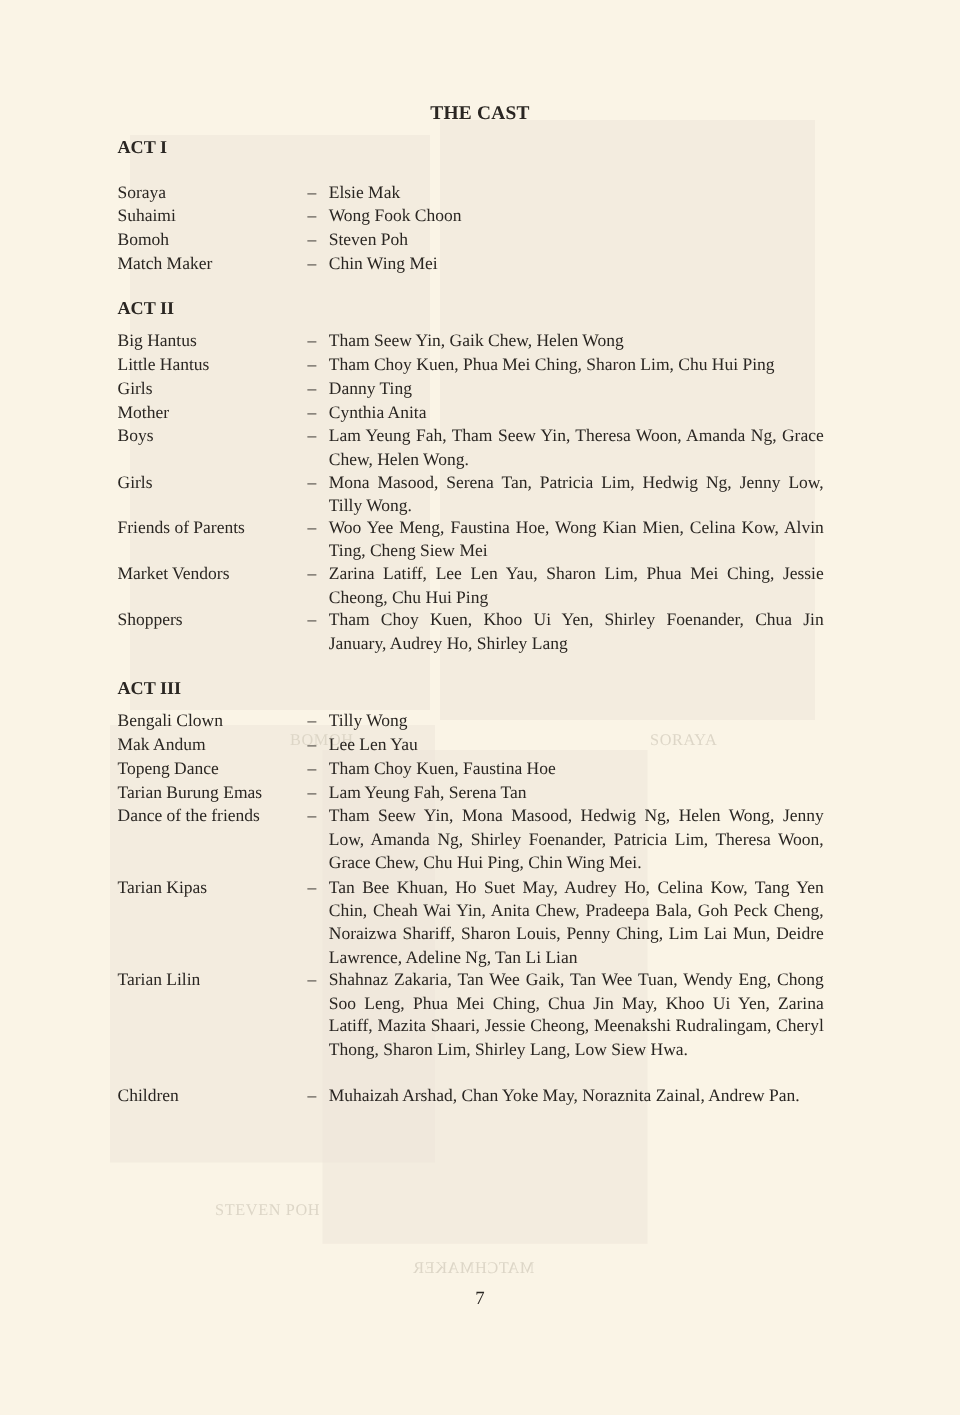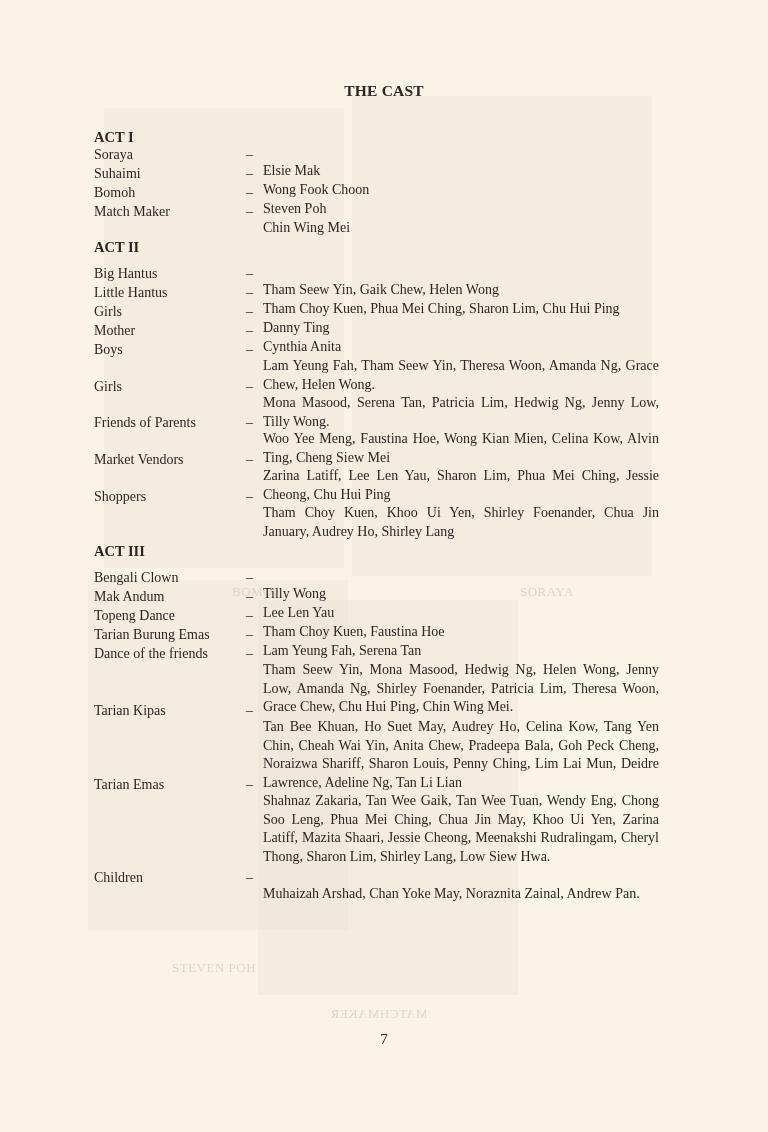--- a/index.html
+++ b/index.html
@@ -14,39 +14,39 @@
   .ghost-label { position: absolute; color: #ddd6c7; font-size: 13px; letter-spacing: 0.5px; }
   .page { position: absolute; left: 0; top: 0; width: 684px; height: 1132px; }
   .title {
     position: absolute; left: 0; width: 768px; top: 82px;
     text-align: center; font-weight: bold; font-size: 15.5px; letter-spacing: 0.2px;
   }
   .act-heading { position: absolute; left: 94px; font-weight: bold; font-size: 14.5px; }
   .row { position: absolute; left: 94px; width: 572px; font-size: 14px; line-height: 18.6px; }
   .role { position: absolute; left: 0; top: 0; width: 150px; white-space: nowrap; }
   .dash { position: absolute; left: 152px; top: 0; }
-  .names { position: absolute; left: 169px; top: 16px; width: 396px; text-align: justify; }
+  .names { position: absolute; left: 169px; top: 0; width: 396px; text-align: justify; }
   .page-number { position: absolute; left: 0; width: 768px; top: 1031px; text-align: center; font-size: 15px; }
 </style>
 </head>
 <body>
 
 <div class="ghost" style="left:104px;top:108px;width:240px;height:460px;"></div>
 <div class="ghost" style="left:352px;top:96px;width:300px;height:480px;"></div>
 <div class="ghost" style="left:88px;top:580px;width:260px;height:350px;"></div>
 <div class="ghost" style="left:258px;top:600px;width:260px;height:395px;"></div>
 <div class="ghost-label" style="left:520px;top:584px;">SORAYA</div>
 <div class="ghost-label" style="left:232px;top:584px;">BOMOH</div>
 <div class="ghost-label" style="left:172px;top:960px;">STEVEN POH</div>
 <div class="ghost-label" style="left:330px;top:1006px;transform:scaleX(-1);">MATCHMAKER</div>
 
 <div class="page">
   <div class="title">THE CAST</div>
 
-  <div class="act-heading" style="top:129px;">ACT I</div>
+  <div class="act-heading" style="top:110px;">ACT I</div>
   <div class="row" style="top:146px;">
       <span class="role">Soraya</span>
       <span class="dash">–</span>
       <span class="names">Elsie Mak</span>
     </div>
   <div class="row" style="top:165px;">
       <span class="role">Suhaimi</span>
       <span class="dash">–</span>
       <span class="names">Wong Fook Choon</span>
     </div>
@@ -133,21 +133,21 @@
       <span class="role">Dance of the friends</span>
       <span class="dash">–</span>
       <span class="names">Tham Seew Yin, Mona Masood, Hedwig Ng, Helen Wong, Jenny Low, Amanda Ng, Shirley Foenander, Patricia Lim, Theresa Woon, Grace Chew, Chu Hui Ping, Chin Wing Mei.</span>
     </div>
   <div class="row" style="top:702px;">
       <span class="role">Tarian Kipas</span>
       <span class="dash">–</span>
       <span class="names">Tan Bee Khuan, Ho Suet May, Audrey Ho, Celina Kow, Tang Yen Chin, Cheah Wai Yin, Anita Chew, Pradeepa Bala, Goh Peck Cheng, Noraizwa Shariff, Sharon Louis, Penny Ching, Lim Lai Mun, Deidre Lawrence, Adeline Ng, Tan Li Lian</span>
     </div>
   <div class="row" style="top:776px;">
-      <span class="role">Tarian Emas</span>
+      <span class="role">Tarian Lilin</span>
       <span class="dash">–</span>
       <span class="names">Shahnaz Zakaria, Tan Wee Gaik, Tan Wee Tuan, Wendy Eng, Chong Soo Leng, Phua Mei Ching, Chua Jin May, Khoo Ui Yen, Zarina Latiff, Mazita Shaari, Jessie Cheong, Meenakshi Rudralingam, Cheryl Thong, Sharon Lim, Shirley Lang, Low Siew Hwa.</span>
     </div>
   <div class="row" style="top:869px;">
       <span class="role">Children</span>
       <span class="dash">–</span>
       <span class="names">Muhaizah Arshad, Chan Yoke May, Noraznita Zainal, Andrew Pan.</span>
     </div>
 
   <div class="page-number">7</div>

